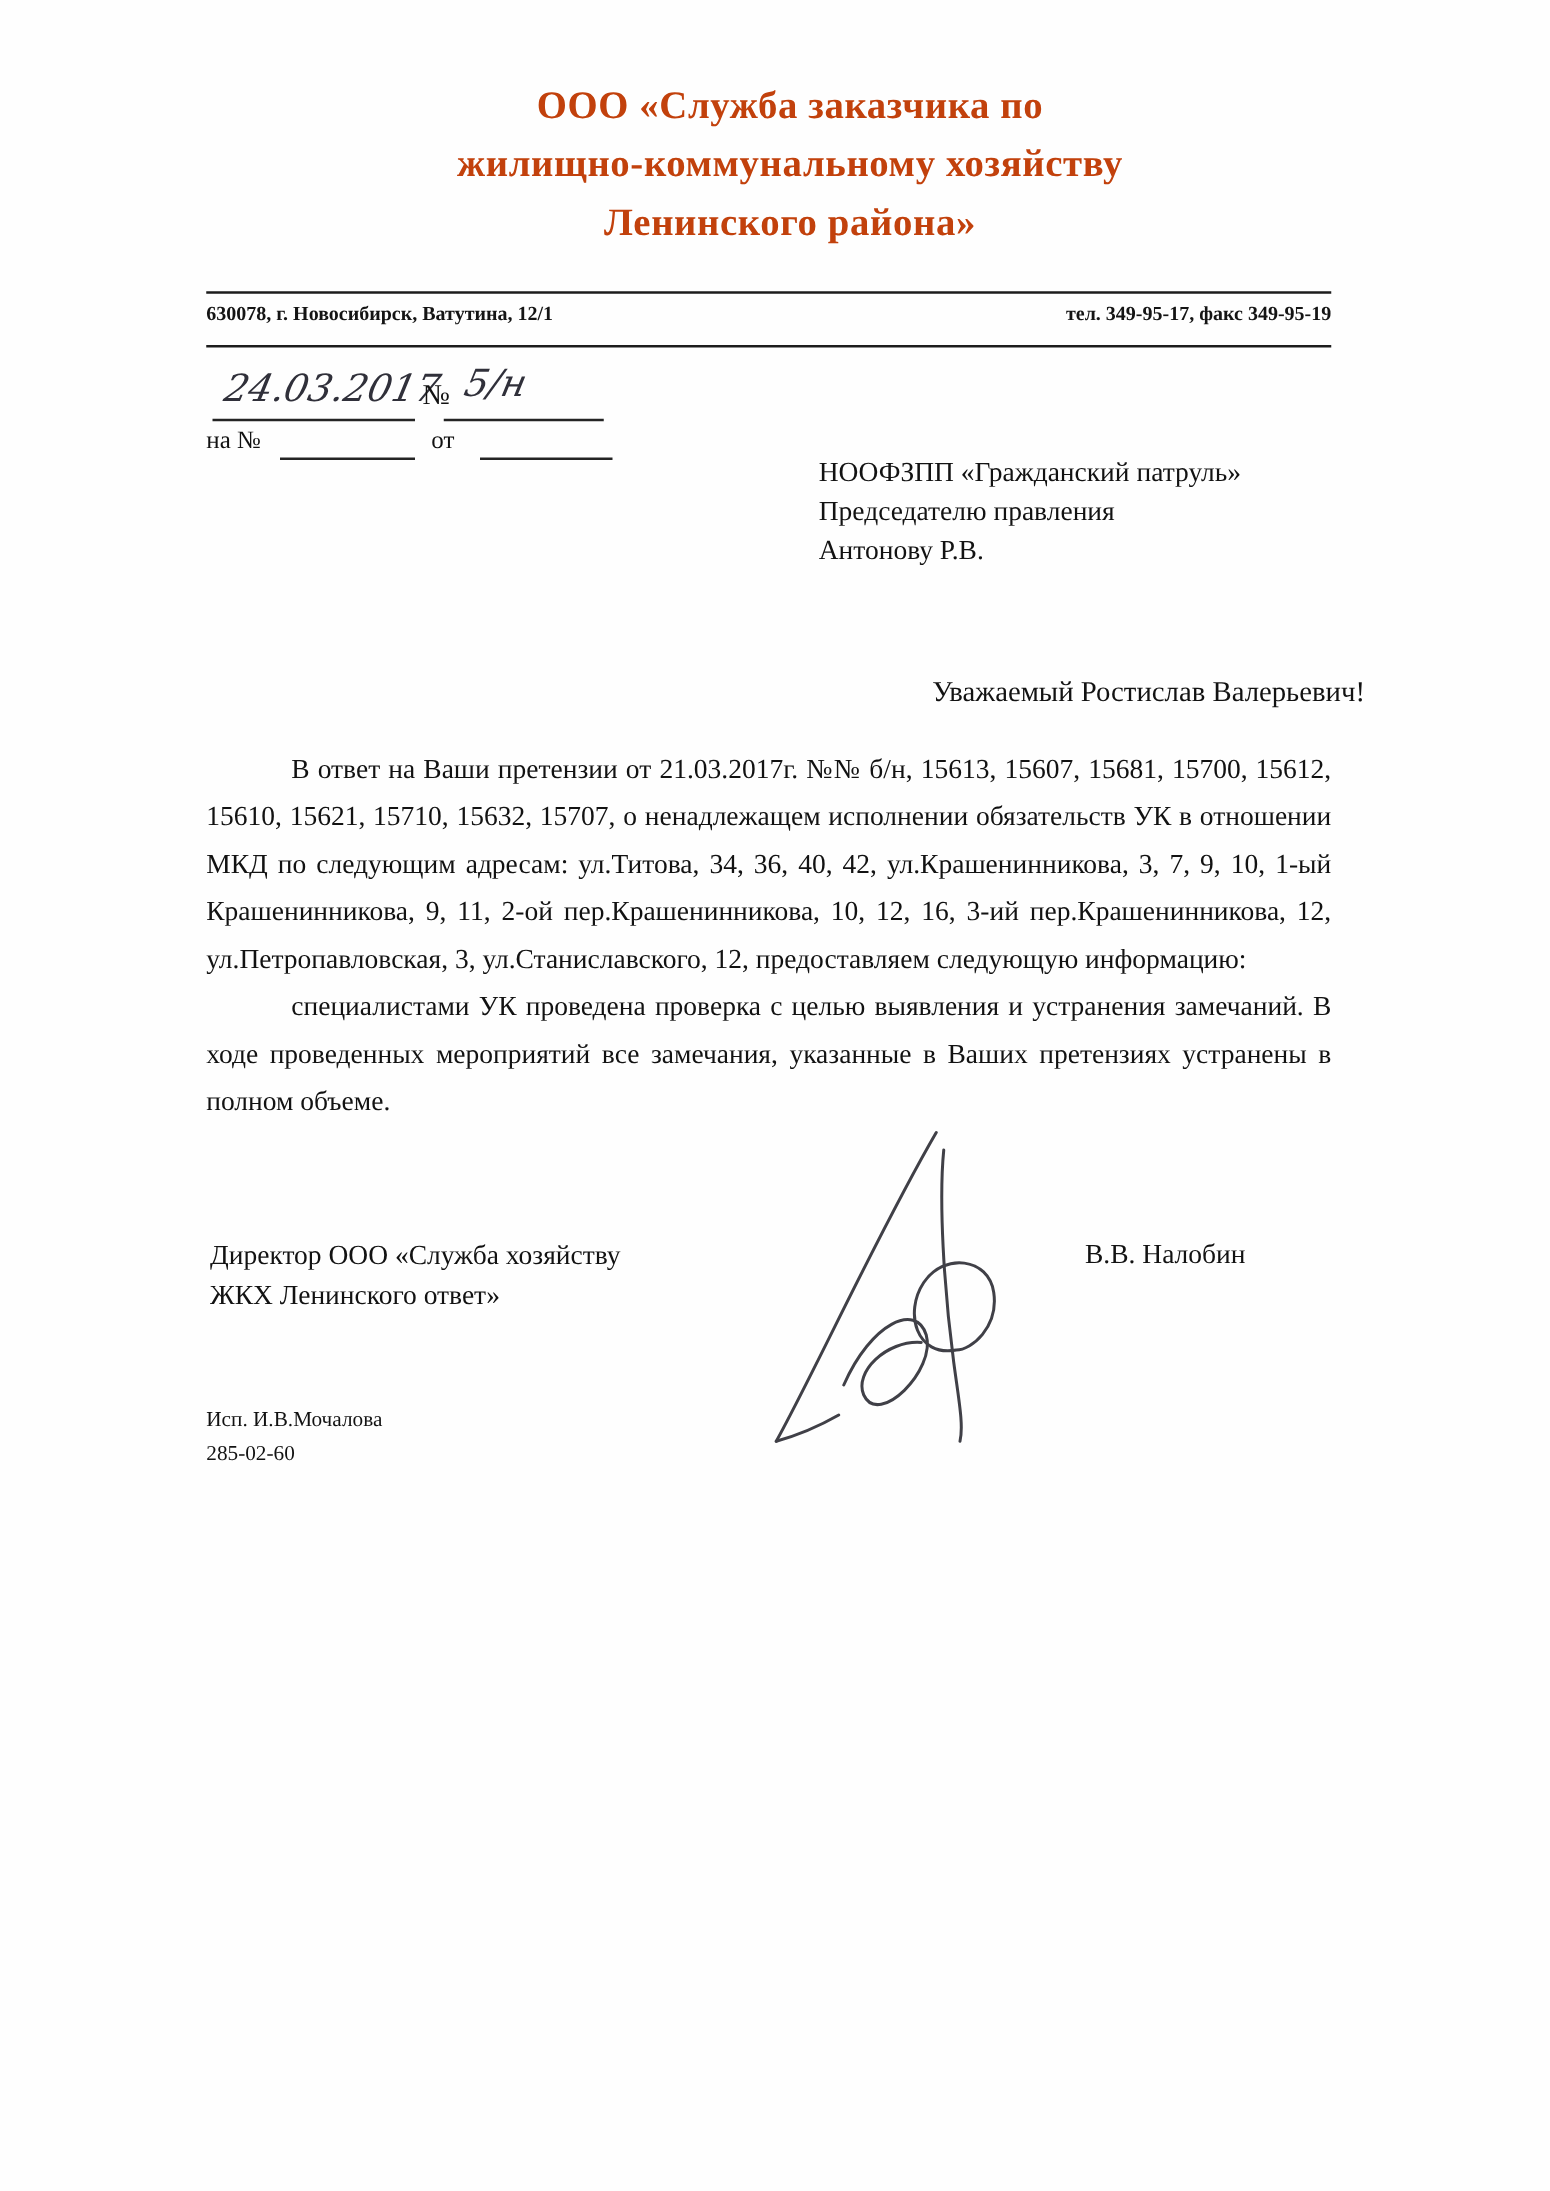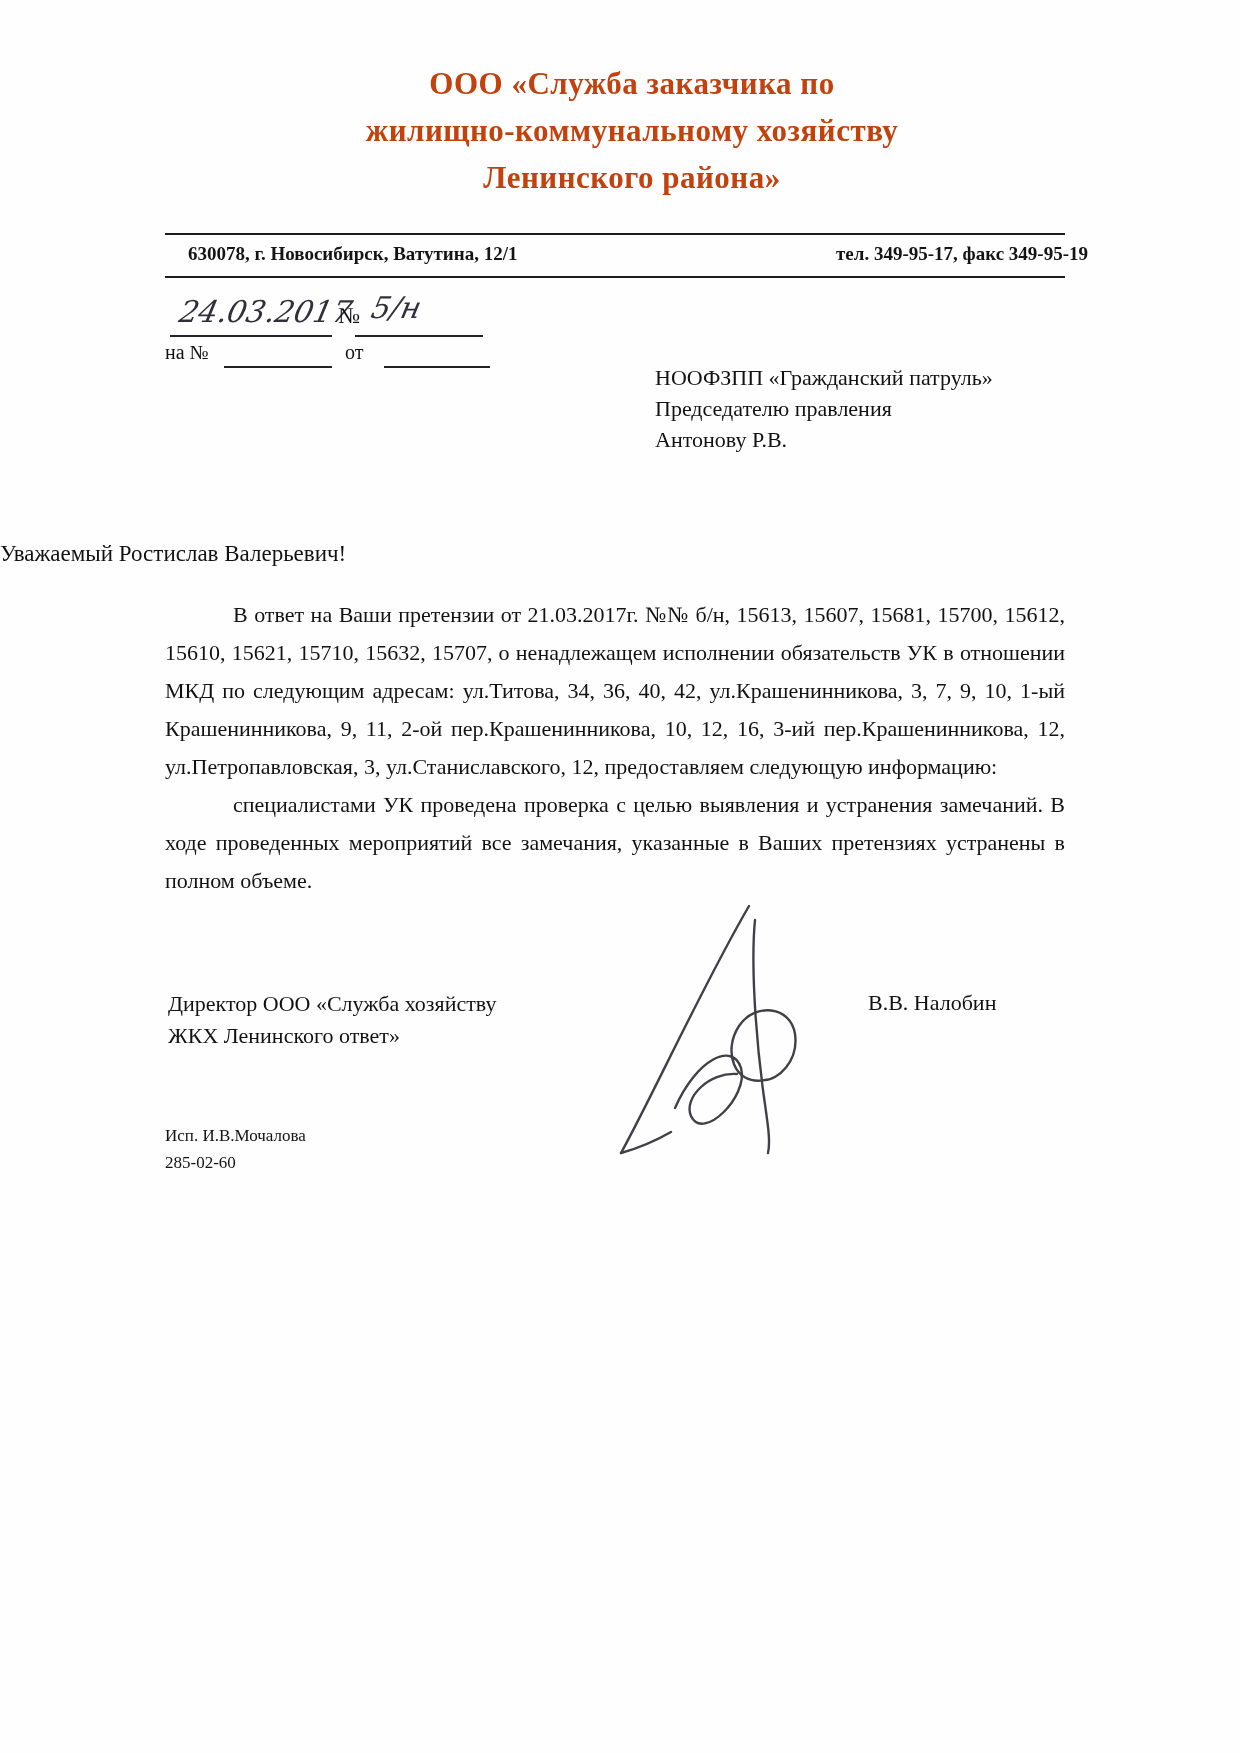--- a/index.html
+++ b/index.html
@@ -19,41 +19,41 @@
     letter-spacing:.5px;
     padding-left:12px;
   }
   .rule{
     position:absolute;left:165px;width:900px;height:0;
     border-top:2px solid #1c1c1c;
   }
   .addr-row{
     position:absolute;top:243px;left:165px;width:900px;
     display:flex;justify-content:space-between;
-    font-size:19px;font-weight:bold;color:#141414;margin-left:23px;
+    font-size:16px;font-weight:bold;color:#141414;
   }
   .hand{
     display:inline-block;
     font-family:"DejaVu Serif",serif;
     font-style:italic;
     color:#30303a;
     transform:skewX(-12deg);
   }
   .hand-date{position:absolute;left:180px;top:294px;font-size:30px;}
   .num-sign{position:absolute;left:338px;top:303px;font-size:23px;}
   .hand-num{position:absolute;left:372px;top:290px;font-size:30px;}
   .uline{position:absolute;height:0;border-bottom:2px solid #242424;}
   .ref2-label{position:absolute;top:341px;font-size:20px;}
   .recipient{
     position:absolute;left:655px;top:362px;
     font-size:22px;line-height:31px;
   }
   .salutation{
     position:absolute;top:541px;left:0;width:1092px;
-    text-align:left;font-size:23px;
+    text-align:right;font-size:23px;
   }
   .body-text{
     position:absolute;left:165px;top:596px;width:900px;
     font-size:22px;line-height:38px;text-align:justify;
   }
   .body-text p{margin:0;text-indent:68px;}
   .sig-left{
     position:absolute;left:168px;top:988px;
     font-size:22px;line-height:32px;
   }

